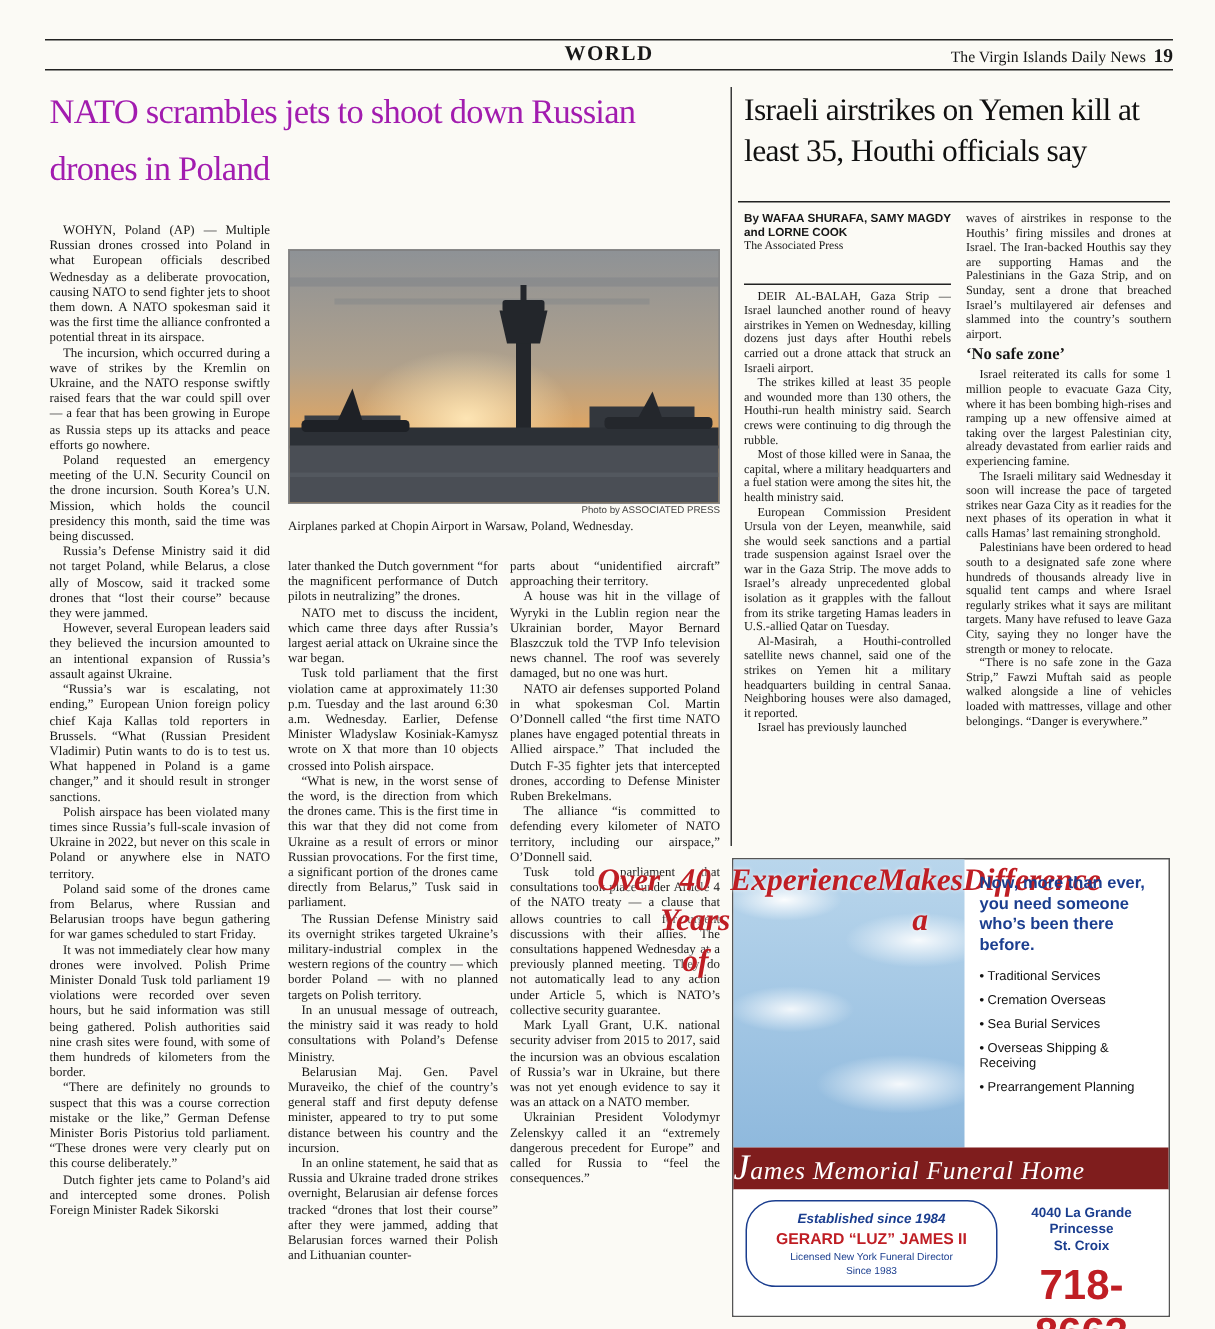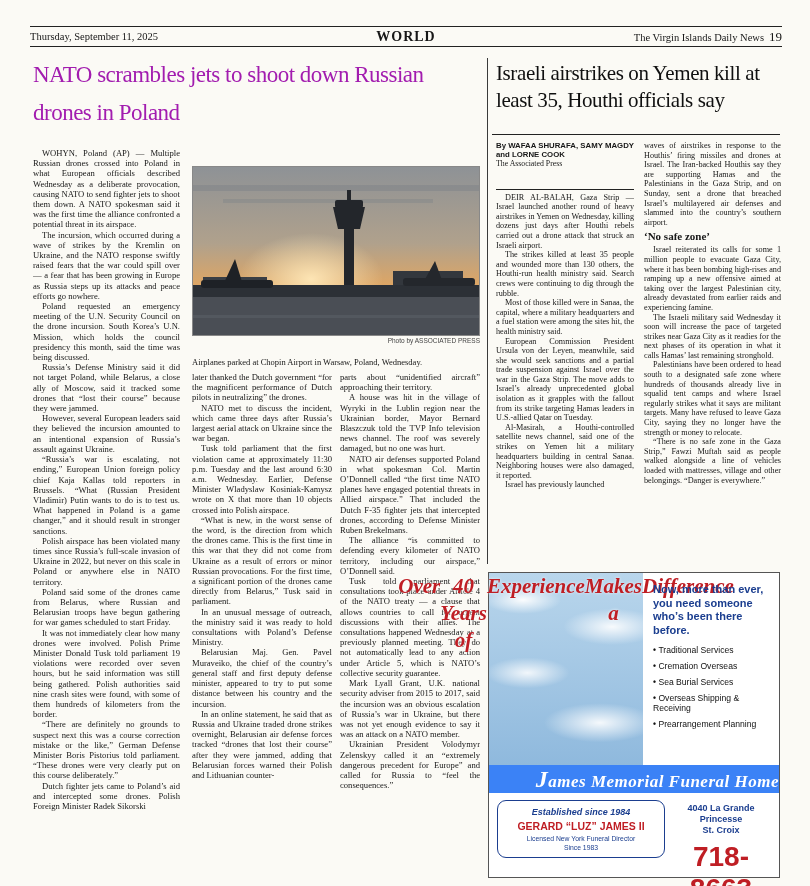--- a/index.html
+++ b/index.html
@@ -13,21 +13,21 @@
   
   .folio {
     position: absolute; left: 30px; right: 28px; top: 26px; height: 21px;
     border-top: 1px solid #222; border-bottom: 1px solid #222;
     display: flex; align-items: center; font-size: 10.5px;
   }
   .folio .date { flex: 1; text-align: left; }
   .folio .section { position: absolute; left: 0; right: 0; text-align: center;
     font-weight: bold; font-size: 14px; letter-spacing: 1px; }
   .folio .paper { flex: 1; text-align: right; }
-  .folio .pageno { font-weight: normal; font-size: 13px; margin-left: 5px; }
+  .folio .pageno { font-weight: bold; font-size: 13px; margin-left: 5px; }
 
   
   .main-headline {
     position: absolute; left: 33px; top: 56px; width: 450px;
     font-size: 23px; line-height: 38px; font-weight: 400; letter-spacing: -0.5px;
     margin: 0; color: #a21caf;
   }
   .vdivider { position: absolute; left: 487px; top: 58px; width: 1px; height: 506px; background: #3a3a3a; }
 
   .col { position: absolute; overflow: hidden; text-align: justify; }
@@ -38,21 +38,21 @@
 
   .col1 { left: 33px;  top: 148px; width: 147px; height: 734px; }
   .col2 { left: 192px; top: 372px; width: 140px; height: 510px; }
   .col3 { left: 340px; top: 372px; width: 140px; height: 510px; }
 
   
   .photo-block { position: absolute; left: 192px; top: 166px; width: 288px; }
   .photo-frame { width: 288px; height: 170px; background: #777; overflow: hidden; border: 1px solid #888; }
   .photo-credit { font-size: 6.5px; color: #444; text-align: right; margin-top: 1px;
     font-family: "Liberation Sans", sans-serif; }
-  .photo-caption { font-size: 8.5px; line-height: 10px; margin-top: 13px; }
+  .photo-caption { font-size: 8.5px; line-height: 10px; margin-top: 1px; }
 
   
   .israel-headline {
     position: absolute; left: 496px; top: 60px; width: 292px;
     font-size: 21px; line-height: 26.5px; font-weight: 400; letter-spacing: -0.4px;
     margin: 0; color: #101010;
   }
   .israel-rule { position: absolute; left: 492px; top: 134px; width: 288px; height: 1px; background: #222; }
   .icol1 { left: 496px; top: 141px; width: 138px; height: 426px; }
   .icol2 { left: 644px; top: 141px; width: 137px; height: 426px; }
@@ -79,41 +79,40 @@
   }
   .ad-sky .ad-line {
     font-family: "Liberation Serif", serif; font-style: italic; font-weight: bold;
     font-size: 21px; line-height: 27px; color: #bf1e24; text-shadow: 0 0 3px rgba(255,255,255,.9);
   }
   .ad-right { flex: 1; padding: 10px 8px 4px 10px; }
   .ad-tagline { color: #1b3e8f; font-weight: bold; font-size: 11px; line-height: 13.5px; margin-bottom: 8px; }
   .ad-services { margin: 0; padding: 0; list-style: none; }
   .ad-services li { font-size: 8.6px; line-height: 10px; margin-bottom: 6px; color: #111; }
   .ad-services li::before { content: "• "; font-weight: bold; }
-  .ad-banner { height: 28px; background: #3b82f6; color: #fff; text-align: right;
+  .ad-banner { height: 28px; background: #7f1d1d; color: #fff; text-align: left;
     font-family: "Liberation Serif", serif; font-style: italic; font-size: 17px;
-    line-height: 28px; letter-spacing: 0.5px; font-weight: bold; }
+    line-height: 28px; letter-spacing: 0.5px; }
   .ad-banner::first-letter { font-size: 24px; }
   .ad-bottom { flex: 1; position: relative; background: #fff; }
   .ad-info-box { position: absolute; left: 8px; top: 7px; width: 168px;
-    border: 1.5px solid #1b3e8f; border-radius: 9px; text-align: center; padding: 6px 4px 5px 4px; }
+    border: 1.5px solid #1b3e8f; border-radius: 20px; text-align: center; padding: 6px 4px 5px 4px; }
   .ad-established { color: #1b3e8f; font-weight: bold; font-size: 9px; font-style: italic; }
   .ad-owner { color: #bf1e24; font-weight: bold; font-size: 10.5px; margin-top: 3px; }
   .ad-license { color: #1b3e8f; font-size: 6.8px; line-height: 8.5px; margin-top: 3px; }
   .ad-contact { position: absolute; right: 6px; top: 10px; width: 104px; text-align: center; }
   .ad-address { color: #1b3e8f; font-weight: bold; font-size: 9px; line-height: 11px; }
   .ad-phone { color: #bf1e24; font-weight: bold; font-size: 28px; margin-top: 5px; }
 </style>
 </head>
 <body>
 
 <div class="page">
 
   <div class="folio">
-    <span class="date">Thursday, September 11, 2025</span>
     <span class="section">WORLD</span>
     <span class="paper">
       <span>The Virgin Islands Daily News</span><span class="pageno">19</span>
     </span>
   </div>
 
   <h1 class="main-headline">NATO scrambles jets to shoot down Russian drones in Poland</h1>
 
   <div class="photo-block">
     <div class="photo-frame">
@@ -162,28 +161,29 @@
   <div class="col maincol col1">
       <p class="para">WOHYN, Poland (AP) — Multiple Russian drones crossed into Poland in what European officials described Wednesday as a deliberate provocation, causing NATO to send fighter jets to shoot them down. A NATO spokesman said it was the first time the alliance confronted a potential threat in its airspace.</p>
       <p class="para">The incursion, which occurred during a wave of strikes by the Kremlin on Ukraine, and the NATO response swiftly raised fears that the war could spill over — a fear that has been growing in Europe as Russia steps up its attacks and peace efforts go nowhere.</p>
       <p class="para">Poland requested an emergency meeting of the U.N. Security Council on the drone incursion. South Korea’s U.N. Mission, which holds the council presidency this month, said the time was being discussed.</p>
       <p class="para">Russia’s Defense Ministry said it did not target Poland, while Belarus, a close ally of Moscow, said it tracked some drones that “lost their course” because they were jammed.</p>
       <p class="para">However, several European leaders said they believed the incursion amounted to an intentional expansion of Russia’s assault against Ukraine.</p>
       <p class="para">“Russia’s war is escalating, not ending,” European Union foreign policy chief Kaja Kallas told reporters in Brussels. “What (Russian President Vladimir) Putin wants to do is to test us. What happened in Poland is a game changer,” and it should result in stronger sanctions.</p>
       <p class="para">Polish airspace has been violated many times since Russia’s full-scale invasion of Ukraine in 2022, but never on this scale in Poland or anywhere else in NATO territory.</p>
       <p class="para">Poland said some of the drones came from Belarus, where Russian and Belarusian troops have begun gathering for war games scheduled to start Friday.</p>
       <p class="para">It was not immediately clear how many drones were involved. Polish Prime Minister Donald Tusk told parliament 19 violations were recorded over seven hours, but he said information was still being gathered. Polish authorities said nine crash sites were found, with some of them hundreds of kilometers from the border.</p>
-      <p class="para">“There are definitely no grounds to suspect next this was a course correction mistake or the like,” German Defense Minister Boris Pistorius told parliament. “These drones were very clearly put on this course deliberately.”</p>
+      <p class="para">“There are definitely no grounds to suspect that this was a course correction mistake or the like,” German Defense Minister Boris Pistorius told parliament. “These drones were very clearly put on this course deliberately.”</p>
       <p class="para">Dutch fighter jets came to Poland’s aid and intercepted some drones. Polish Foreign Minister Radek Sikorski</p>
     </div>
   <div class="col maincol col2" data-cont="1">
       <p class="para">later thanked the Dutch government “for the magnificent performance of Dutch pilots in neutralizing” the drones.</p>
       <p class="para">NATO met to discuss the incident, which came three days after Russia’s largest aerial attack on Ukraine since the war began.</p>
       <p class="para">Tusk told parliament that the first violation came at approximately 11:30 p.m. Tuesday and the last around 6:30 a.m. Wednesday. Earlier, Defense Minister Wladyslaw Kosiniak-Kamysz wrote on X that more than 10 objects crossed into Polish airspace.</p>
       <p class="para">“What is new, in the worst sense of the word, is the direction from which the drones came. This is the first time in this war that they did not come from Ukraine as a result of errors or minor Russian provocations. For the first time, a significant portion of the drones came directly from Belarus,” Tusk said in parliament.</p>
+      <p class="para">The Russian Defense Ministry said its overnight strikes targeted Ukraine’s military-industrial complex in the western regions of the country — which border Poland — with no planned targets on Polish territory.</p>
       <p class="para">In an unusual message of outreach, the ministry said it was ready to hold consultations with Poland’s Defense Ministry.</p>
       <p class="para">Belarusian Maj. Gen. Pavel Muraveiko, the chief of the country’s general staff and first deputy defense minister, appeared to try to put some distance between his country and the incursion.</p>
       <p class="para">In an online statement, he said that as Russia and Ukraine traded drone strikes overnight, Belarusian air defense forces tracked “drones that lost their course” after they were jammed, adding that Belarusian forces warned their Polish and Lithuanian counter-</p>
     </div>
   <div class="col maincol col3" data-cont="1">
       <p class="para">parts about “unidentified aircraft” approaching their territory.</p>
       <p class="para">A house was hit in the village of Wyryki in the Lublin region near the Ukrainian border, Mayor Bernard Blaszczuk told the TVP Info television news channel. The roof was severely damaged, but no one was hurt.</p>
       <p class="para">NATO air defenses supported Poland in what spokesman Col. Martin O’Donnell called “the first time NATO planes have engaged potential threats in Allied airspace.” That included the Dutch F-35 fighter jets that intercepted drones, according to Defense Minister Ruben Brekelmans.</p>
       <p class="para">The alliance “is committed to defending every kilometer of NATO territory, including our airspace,” O’Donnell said.</p>
       <p class="para">Tusk told parliament that consultations took place under Article 4 of the NATO treaty — a clause that allows countries to call for urgent discussions with their allies. The consultations happened Wednesday at a previously planned meeting. They do not automatically lead to any action under Article 5, which is NATO’s collective security guarantee.</p>

